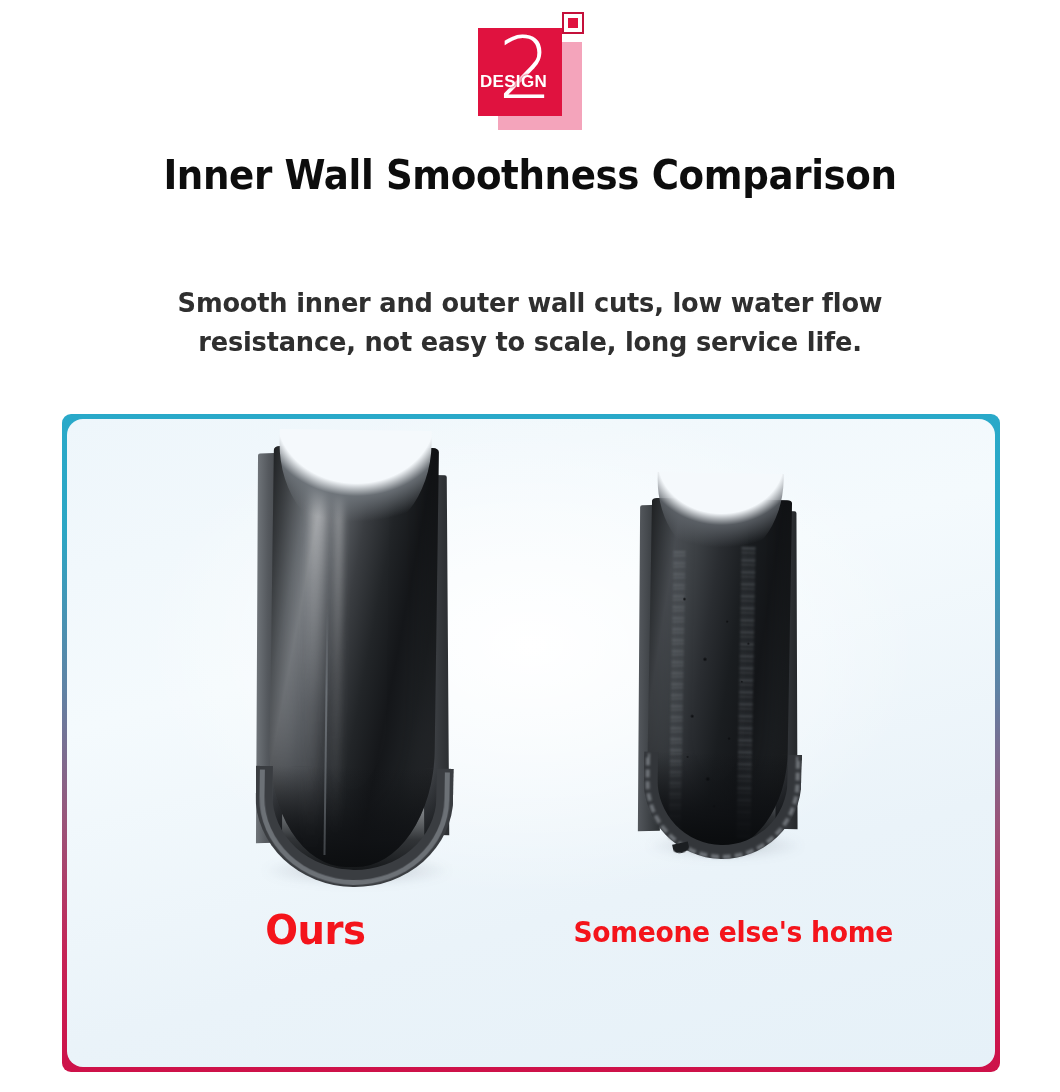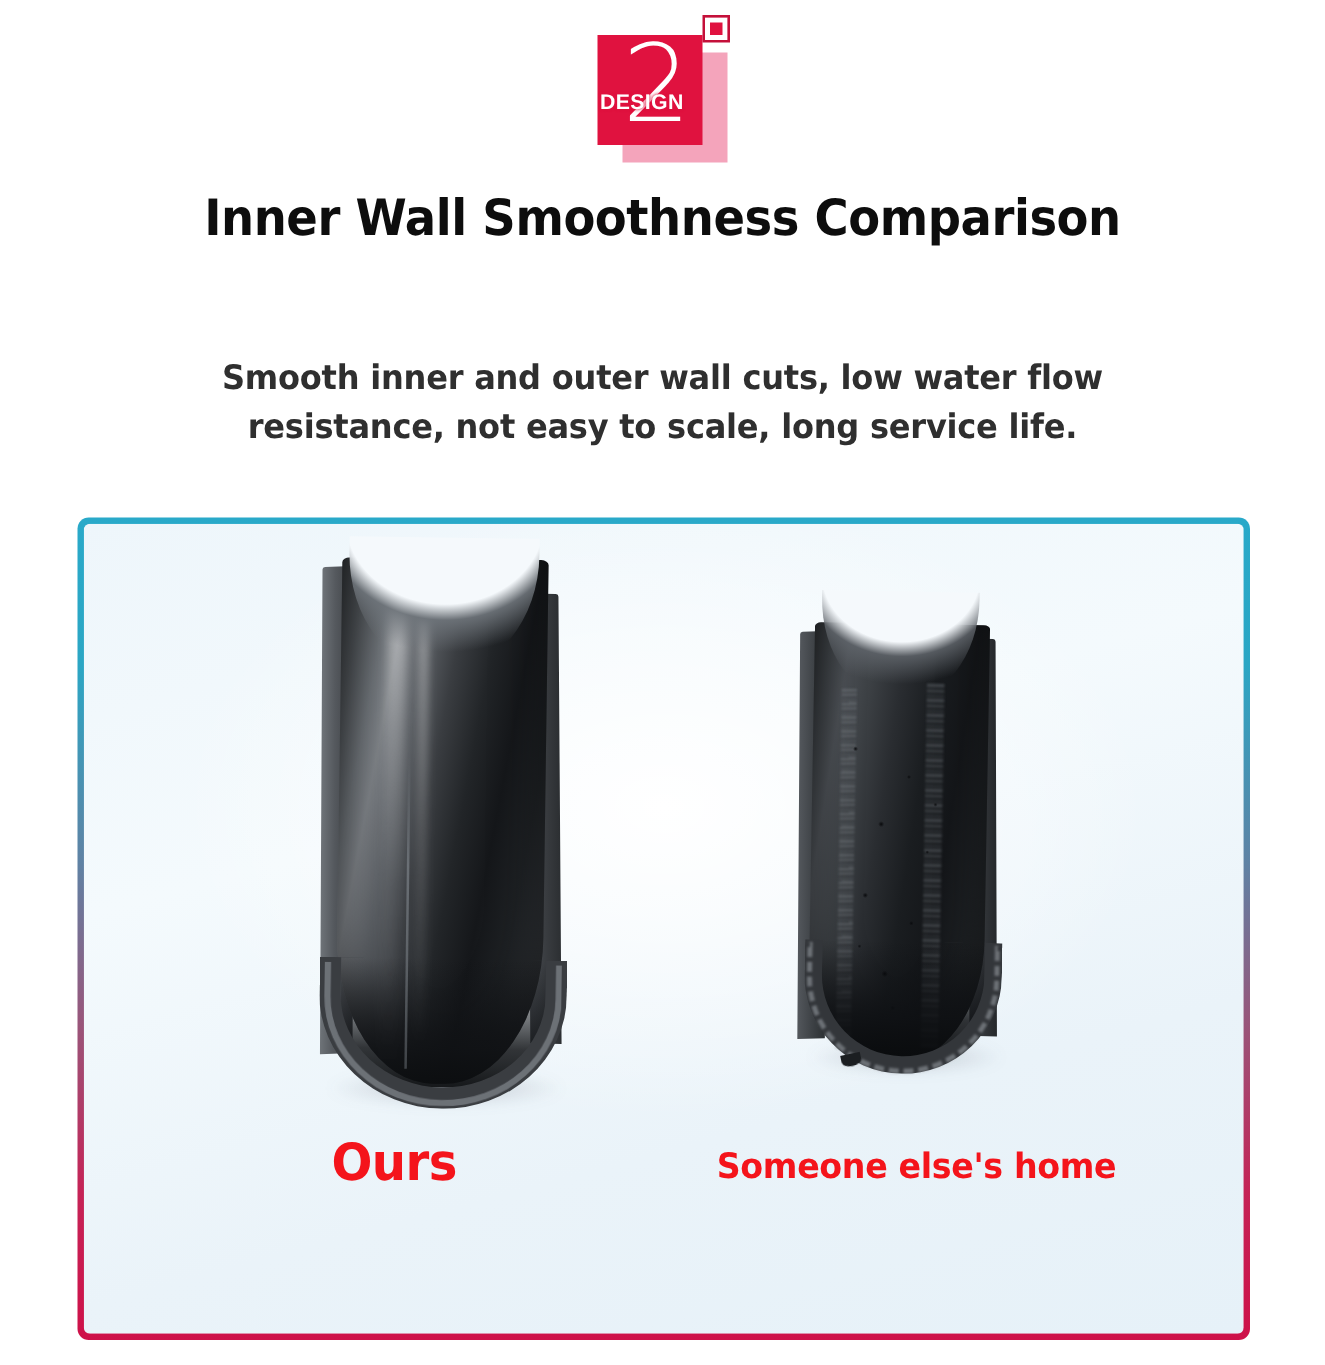--- a/index.html
+++ b/index.html
@@ -123,21 +123,21 @@
                 #2BA6C4 18%,
                 #5F82A4 42%,
                 #9A5479 62%,
                 #C52356 82%,
                 #CE1149 100%);
   }
   #panel-inner {
     position: relative;
     width: 100%;
     height: 100%;
-    border-radius: 5px;
+    border-radius: 16px;
     overflow: hidden;
     background:
       radial-gradient(ellipse 60% 55% at 50% 35%, #ffffff 0%, rgba(255,255,255,0) 70%),
       linear-gradient(165deg, #EEF6FB 0%, #F4FAFD 35%, #EAF3F9 70%, #E6F1F8 100%);
   }
 
   
   #product-ours {
     position: absolute;
     left: 166px;

